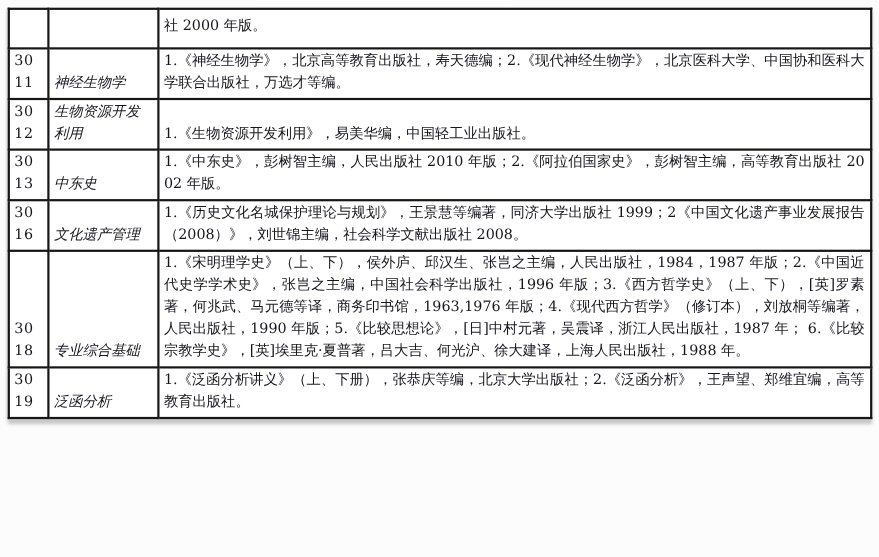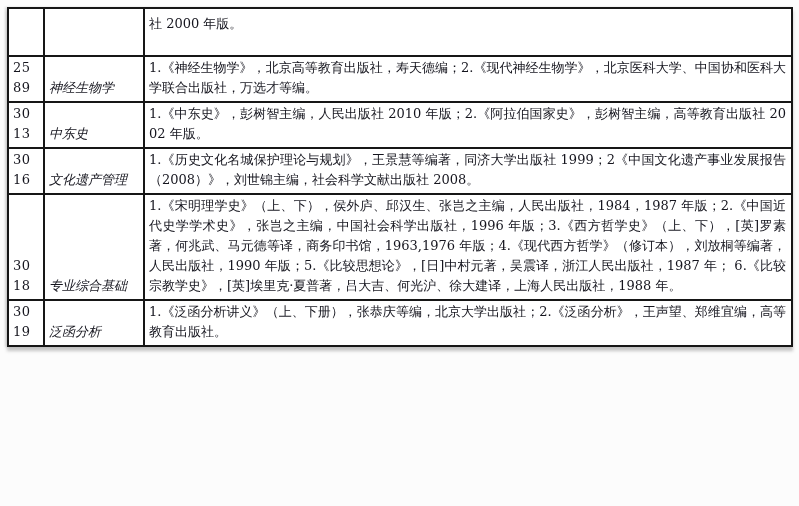--- a/index.html
+++ b/index.html
@@ -47,21 +47,21 @@
   }
   td.col-subject {
     padding-left: 4px;
     font-style: italic;
   }
   td.col-books {
     text-align: justify;
   }
   tr.r0 td.col-books { vertical-align: top; padding-top: 5px; }
   
-  tr.h32 { height: 48px; }
+  tr.h32 { height: 36px; }
   tr.h46 { height: 46px; }
   tr.h38 { height: 38px; }
   tr.h21 { height: 21px; }
   tr.h41 { height: 41px; }
   tr.h42 { height: 42px; }
   tr.h44 { height: 44px; margin-top: 32px; }
   tr.h40 { height: 40px; }
   tr.h92 { height: 92px; }
   tr.h39 { height: 39px; }
 </style>
@@ -76,23 +76,28 @@
         <col style="width:100px">
         <col>
       </colgroup>
       <tbody>
         <tr class="r0 h32">
           <td class="col-code"></td>
           <td class="col-subject"></td>
           <td class="col-books">社 2000 年版。</td>
         </tr>
         <tr class="h46">
-          <td class="col-code">2589</td>
+          <td class="col-code">3011</td>
           <td class="col-subject">神经生物学</td>
           <td class="col-books">1.《神经生物学》，北京高等教育出版社，寿天德编；2.《现代神经生物学》，北京医科大学、中国协和医科大学联合出版社，万选才等编。</td>
+        </tr>
+        <tr class="h38">
+          <td class="col-code">3012</td>
+          <td class="col-subject">生物资源开发利用</td>
+          <td class="col-books">1.《生物资源开发利用》，易美华编，中国轻工业出版社。</td>
         </tr>
         <tr class="h21">
           <td class="col-code">3013</td>
           <td class="col-subject">中东史</td>
           <td class="col-books">1.《中东史》，彭树智主编，人民出版社 2010 年版；2.《阿拉伯国家史》，彭树智主编，高等教育出版社 2002 年版。</td>
         </tr>
         <tr class="h44">
           <td class="col-code">3016</td>
           <td class="col-subject">文化遗产管理</td>
           <td class="col-books">1.《历史文化名城保护理论与规划》，王景慧等编著，同济大学出版社 1999；2《中国文化遗产事业发展报告（2008）》，刘世锦主编，社会科学文献出版社 2008。</td>

